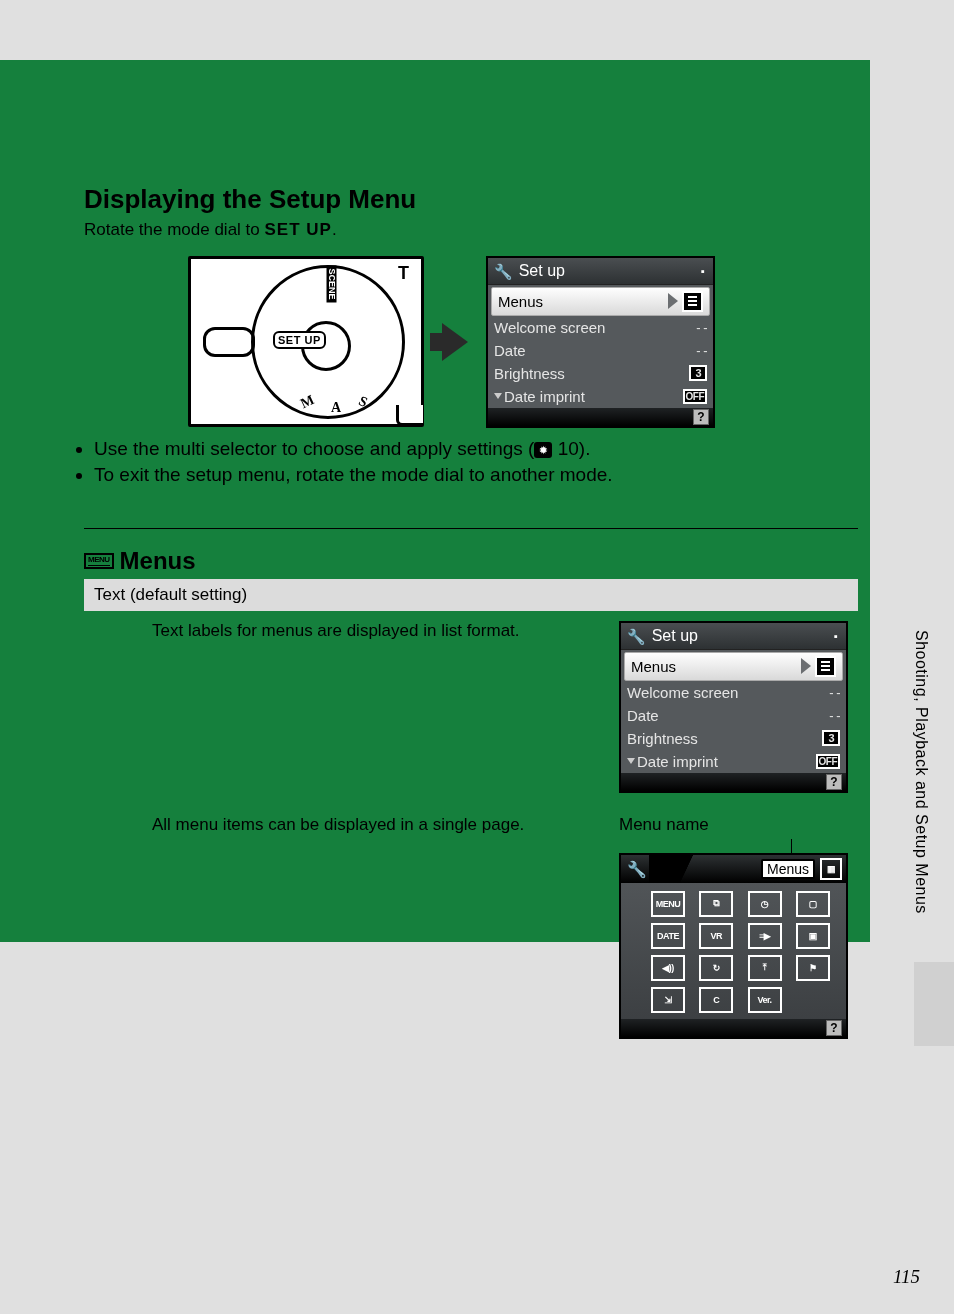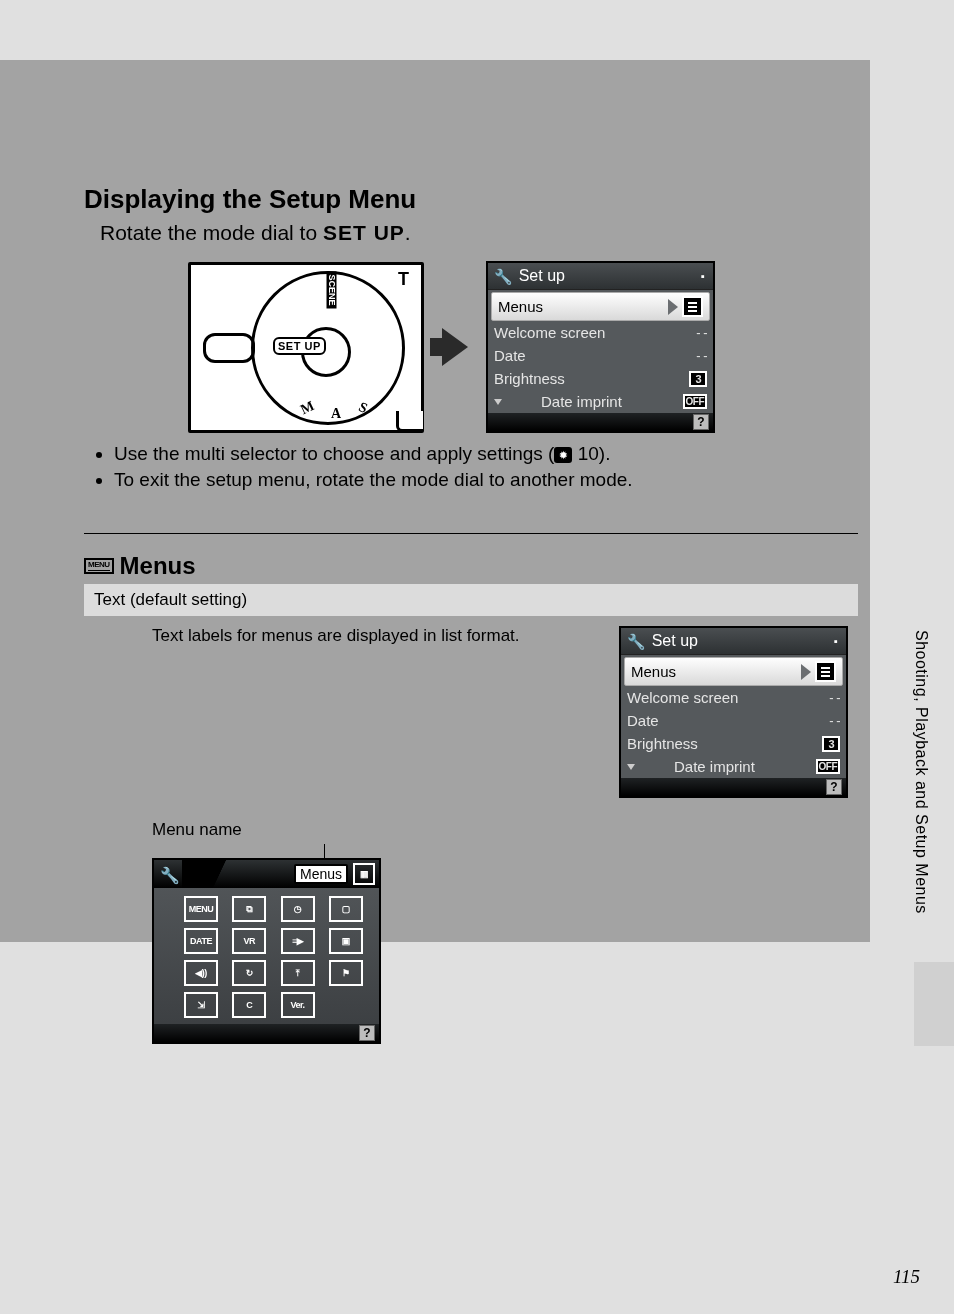--- a/index.html
+++ b/index.html
@@ -1,21 +1,21 @@
 <!DOCTYPE html>
 <html><head>
 <meta charset="utf-8">
 <style>
   html,body{margin:0;padding:0;background:#e0e0e0;font-family:"Helvetica Neue",Arial,sans-serif;color:#000;}
   .page{width:954px;height:1314px;background:#e0e0e0;position:relative;box-sizing:border-box;}
-  .sheet{position:absolute;left:0;top:60px;width:870px;height:882px;background:#a3a3a3;box-sizing:border-box;padding:0 0 0 0;}
+  .sheet{position:absolute;left:0;top:60px;width:870px;height:882px;background:#15803d;box-sizing:border-box;padding:0 0 0 0;}
   .breadcrumb{position:absolute;left:0;top:60px;width:870px;text-align:right;font-size:19px;padding:18px 20px 0 0;box-sizing:border-box;color:#111;}
   .content{position:absolute;left:84px;top:124px;width:774px;}
   h1{font-size:26px;font-weight:700;margin:0 0 4px 0;}
-  .para{font-size:21px;font-weight:300;line-height:1.35;margin:2px 0 6px 16px;}
+  .para{font-size:17px;font-weight:300;line-height:1.35;margin:2px 0 6px 0;}
   .setup-word{font-weight:900;letter-spacing:1px;font-family:Arial,sans-serif;}
   
   .fig-row{display:flex;align-items:center;gap:18px;margin:14px 0 10px 104px;}
   .dial{width:230px;height:165px;border:3px solid #000;border-radius:2px;position:relative;background:#fff;}
   .dial-ring{position:absolute;left:60px;top:6px;width:148px;height:148px;border:3px solid #000;border-radius:50%;}
   .dial-center{position:absolute;left:110px;top:62px;width:44px;height:44px;border:3px solid #000;border-radius:50%;}
   .dial-label{position:absolute;left:82px;top:72px;font-size:11px;font-weight:900;background:#fff;padding:1px 3px;border:2px solid #000;border-radius:6px;letter-spacing:0.5px;}
   .dial-corner{position:absolute;right:-2px;bottom:-2px;width:24px;height:18px;border:3px solid #000;border-top:none;border-right:none;border-bottom-left-radius:6px;background:#fff;}
   .dial .t{position:absolute;right:12px;top:4px;font-weight:900;font-size:18px;}
   .dial .m{position:absolute;left:110px;bottom:14px;font-weight:900;font-size:14px;transform:rotate(-25deg);font-family:serif;}
@@ -26,28 +26,28 @@
   .arrow-right{width:0;height:0;border-left:26px solid #2a2a2a;border-top:19px solid transparent;border-bottom:19px solid transparent;position:relative;}
   .arrow-right::before{content:"";position:absolute;left:-38px;top:-9px;width:14px;height:18px;background:#2a2a2a;}
   
   .lcd{width:225px;border:2px solid #000;background:#55595c;font-family:Arial,sans-serif;color:#fff;font-size:15px;position:relative;}
   .lcd-title{background:linear-gradient(#4a4e51,#2d3133);padding:4px 6px 4px 6px;display:flex;align-items:center;gap:6px;border-bottom:1px solid #222;font-size:16px;}
   .lcd-title .wr{margin-left:auto;font-size:11px;letter-spacing:2px;}
   .sel{background:linear-gradient(#fefefe,#d9d9d9);color:#000;padding:3px 6px;display:flex;align-items:center;position:relative;margin:2px 3px 0 3px;border:1px solid #aaa;border-radius:2px;}
   .sel .chev{margin-left:auto;width:0;height:0;border-left:10px solid #6b6e71;border-top:8px solid transparent;border-bottom:8px solid transparent;}
   .sel .badge{margin-left:4px;width:17px;height:17px;border:2px solid #fff;background:#000;display:flex;flex-direction:column;gap:2px;align-items:center;justify-content:center;}
   .sel .badge span{width:9px;height:2px;background:#fff;display:block;}
-  .lcd-row{padding:3px 6px;display:flex;align-items:center;color:#e5e5e5;gap:37px;}
+  .lcd-row{padding:3px 6px;display:flex;align-items:center;color:#e5e5e5;}
   .lcd-row .val{margin-left:auto;font-size:13px;letter-spacing:-0.5px;}
   .lcd-row .off{border:2px solid #fff;font-size:10px;padding:0px 1px;font-weight:900;letter-spacing:-0.5px;background:#000;}
   .lcd-row .num{border:2px solid #fff;font-size:11px;padding:0 4px;font-weight:700;background:#000;}
   .lcd-foot{height:18px;background:linear-gradient(#1f2224,#000);display:flex;justify-content:flex-end;align-items:center;padding:0 4px;}
   .q{width:14px;height:14px;background:#bdbdbd;color:#000;font-size:12px;font-weight:900;display:flex;align-items:center;justify-content:center;border:1px solid #666;}
   .bullets{margin:6px 0 0 10px;padding:0;}
-  .bullets li{font-size:19px;font-weight:300;margin-bottom:4px;padding-left:0;list-style:disc;margin-left:20px;}
+  .bullets li{font-size:19px;font-weight:300;margin-bottom:4px;padding-left:0;list-style:disc;}
   .camref{display:inline-block;background:#000;color:#fff;border-radius:3px;width:18px;height:16px;font-size:11px;text-align:center;line-height:16px;vertical-align:middle;}
   hr.sep{border:none;border-top:1.5px solid #000;margin:42px 0 18px 0;}
   
   .sec-head{display:flex;align-items:center;gap:6px;font-size:24px;font-weight:700;margin-bottom:4px;}
   .menu-icon{display:inline-block;border:2px solid #000;padding:1px 2px;font-size:8px;font-weight:900;line-height:7px;text-align:center;letter-spacing:-0.5px;}
   .menu-icon div{border-bottom:1px solid #000;width:100%;height:1px;margin-top:1px;}
   
   .opt-head{background:#dcdcdc;font-size:17px;padding:6px 10px;}
   .opt-body{display:flex;gap:20px;align-items:flex-start;padding:10px 10px 12px 68px;font-size:17px;font-weight:300;}
   .opt-body .txt{flex:1;}
@@ -185,20 +185,21 @@
               <span>Date imprint</span>
               <span class="val off">OFF</span>
             </div>
           <div class="lcd-foot">
               <span class="q">?</span>
             </div>
         </div>
       </div>
 
       <div class="opt-body" style="position:relative;padding-bottom:40px;">
+        <div class="txt">All menu items can be displayed in a single page.</div>
         <div style="position:relative;">
           <div class="callout-label" style="text-align:left;margin:0 14px 4px 0;">Menu name</div>
           <div style="height:14px;width:1px;background:#000;margin:0 0 0 auto;margin-right:56px;"></div>
           <div class="lcd lcd-icons" style="width:225px;">
             <div class="hdr">
               <span class="wr wrench">🔧</span>
               <span class="diag"></span>
               <span class="right">
                 <span class="menu-pill">Menus</span>
                 <span class="gic" style="width:18px;height:18px;">▦</span>

